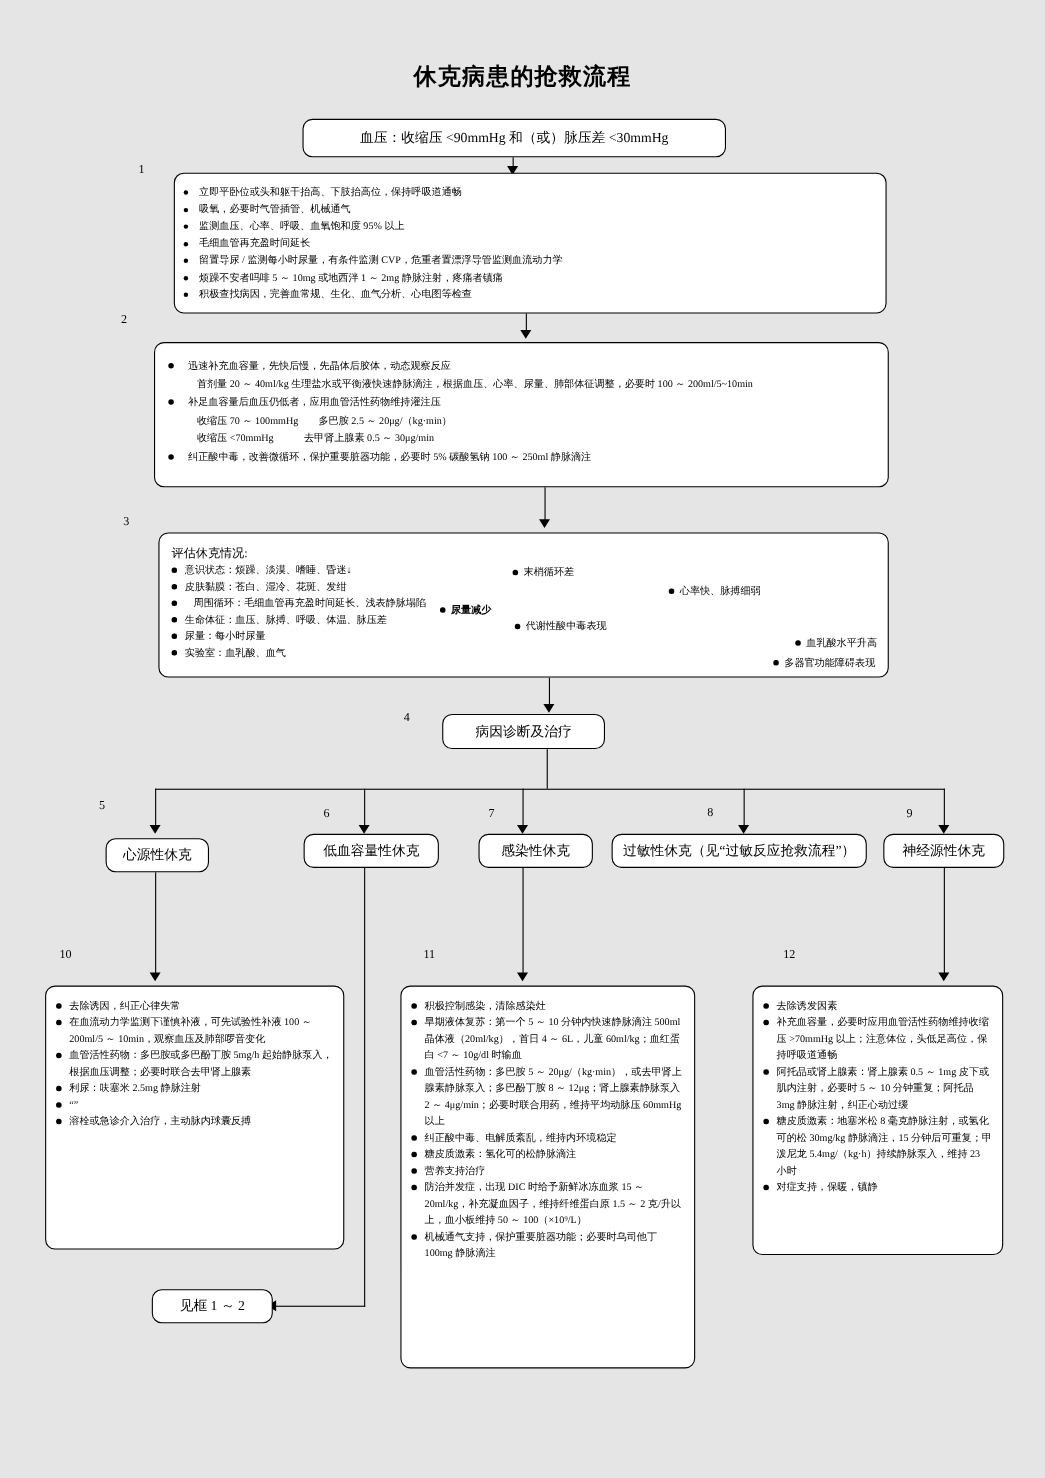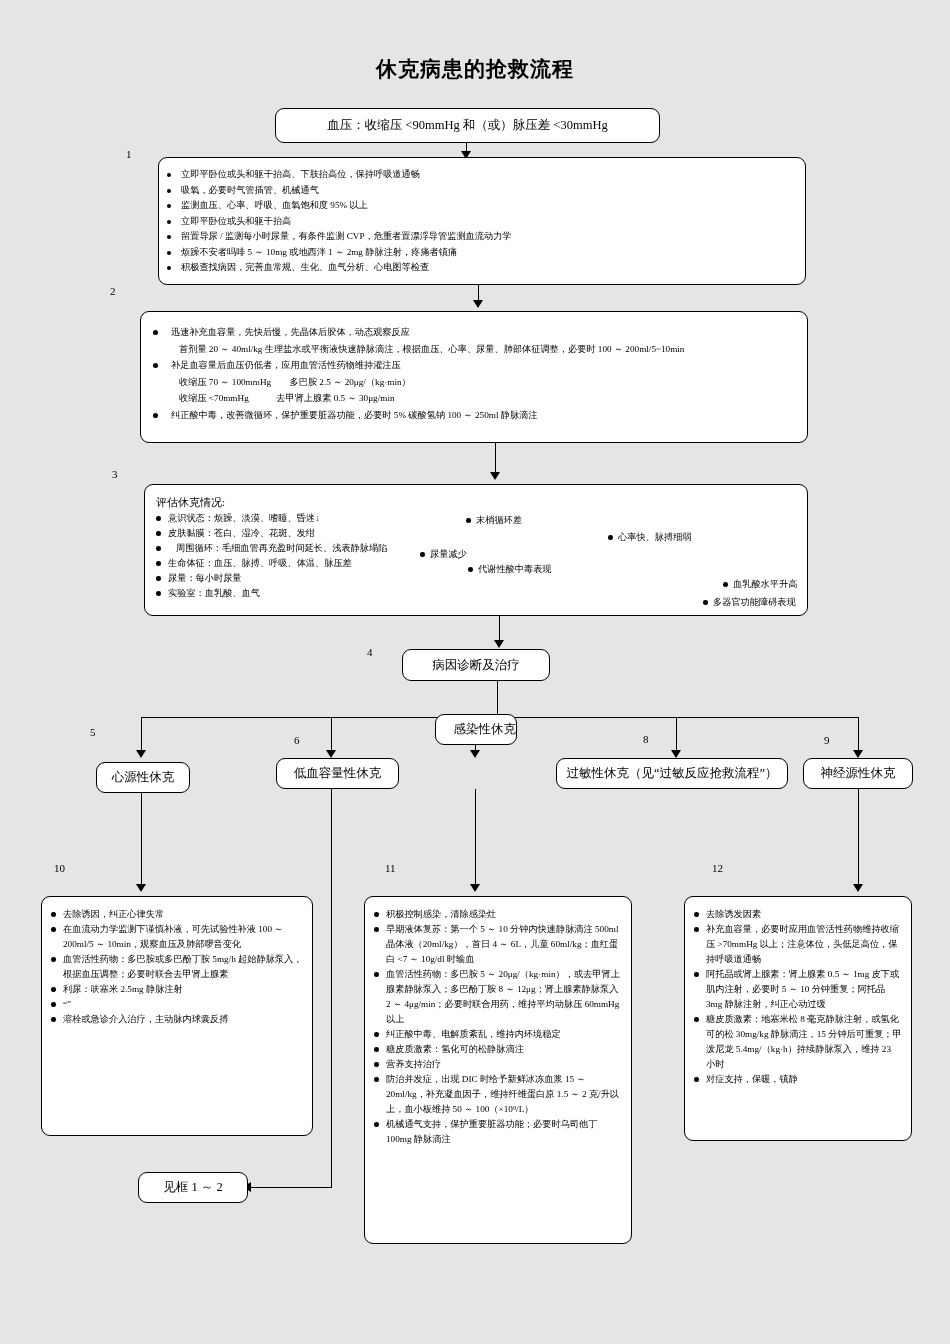--- a/index.html
+++ b/index.html
@@ -165,21 +165,21 @@
   <div class="ln vln" style="left:466px; top:143px; height:14px;"></div>
   <div class="arrowdown" style="left:461px; top:151px;"></div>
 
   <div class="num" style="left:126px; top:148px;">1</div>
 
   <div class="box" style="left:158px; top:157px; width:648px; height:128px;">
     <div class="blist" style="left:0; top:9px; width:648px;">
       <div class="bi">立即平卧位或头和躯干抬高、下肢抬高位，保持呼吸道通畅</div>
       <div class="bi">吸氧，必要时气管插管、机械通气</div>
       <div class="bi">监测血压、心率、呼吸、血氧饱和度 95% 以上</div>
-      <div class="bi">立即平卧位或头和躯干抬高</div>
+      <div class="bi">毛细血管再充盈时间延长</div>
       <div class="bi">留置导尿 / 监测每小时尿量，有条件监测 CVP，危重者置漂浮导管监测血流动力学</div>
       <div class="bi">烦躁不安者吗啡 5 ～ 10mg 或地西泮 1 ～ 2mg 静脉注射，疼痛者镇痛</div>
       <div class="bi">积极查找病因，完善血常规、生化、血气分析、心电图等检查</div>
     </div>
   </div>
 
   <div class="num" style="left:110px; top:285px;">2</div>
 
   <div class="ln vln" style="left:478px; top:285px; height:21px;"></div>
   <div class="arrowdown" style="left:473px; top:300px;"></div>
@@ -214,21 +214,21 @@
     <div class="tight">意识状态：烦躁、淡漠、嗜睡、昏迷↓</div>
     <div class="tight">皮肤黏膜：苍白、湿冷、花斑、发绀</div>
     <div class="tight" style="padding-left:20px;">周围循环：毛细血管再充盈时间延长、浅表静脉塌陷</div>
     <div class="tight">生命体征：血压、脉搏、呼吸、体温、脉压差</div>
     <div class="tight">尿量：每小时尿量</div>
     <div class="tight">实验室：血乳酸、血气</div>
   </div>
 
   <div class="free" style="left:466px; top:513px;">末梢循环差</div>
   <div class="free" style="left:608px; top:530px;">心率快、脉搏细弱</div>
-  <div class="free" style="left:420px; top:547px;">尿量减少</div>
+  <div class="free" style="left:400px; top:547px;font-weight:bold;">尿量减少</div>
   <div class="free" style="left:468px; top:562px;">代谢性酸中毒表现</div>
   <div class="free" style="left:723px; top:577px;">血乳酸水平升高</div>
   <div class="free" style="left:703px; top:595px;">多器官功能障碍表现</div>
 
   <div class="num" style="left:367px; top:646px;">4</div>
 
   <div class="ln vln" style="left:499px; top:616px; height:27px;"></div>
   <div class="arrowdown" style="left:494px; top:640px;"></div>
 
   <div class="box box-center" style="left:402px; top:649px; width:148px; height:32px;">
@@ -261,21 +261,21 @@
   <div class="num" style="left:824px; top:734px;">9</div>
 
   <div class="box box-center" style="left:96px; top:762px; width:94px; height:31px;">
     <span>心源性休克</span>
   </div>
 
   <div class="box box-center" style="left:276px; top:758px; width:123px; height:31px;">
     <span>低血容量性休克</span>
   </div>
 
-  <div class="box box-center" style="left:435px; top:714px; width:82px; height:31px;justify-content:flex-end;">
+  <div class="box box-center" style="left:435px; top:758px; width:104px; height:31px;">
     <span>感染性休克</span>
   </div>
 
   <div class="box box-center" style="left:556px; top:758px; width:232px; height:31px;">
     <span>过敏性休克（见“过敏反应抢救流程”）</span>
   </div>
 
   <div class="box box-center" style="left:803px; top:758px; width:110px; height:31px;">
     <span>神经源性休克</span>
   </div>

